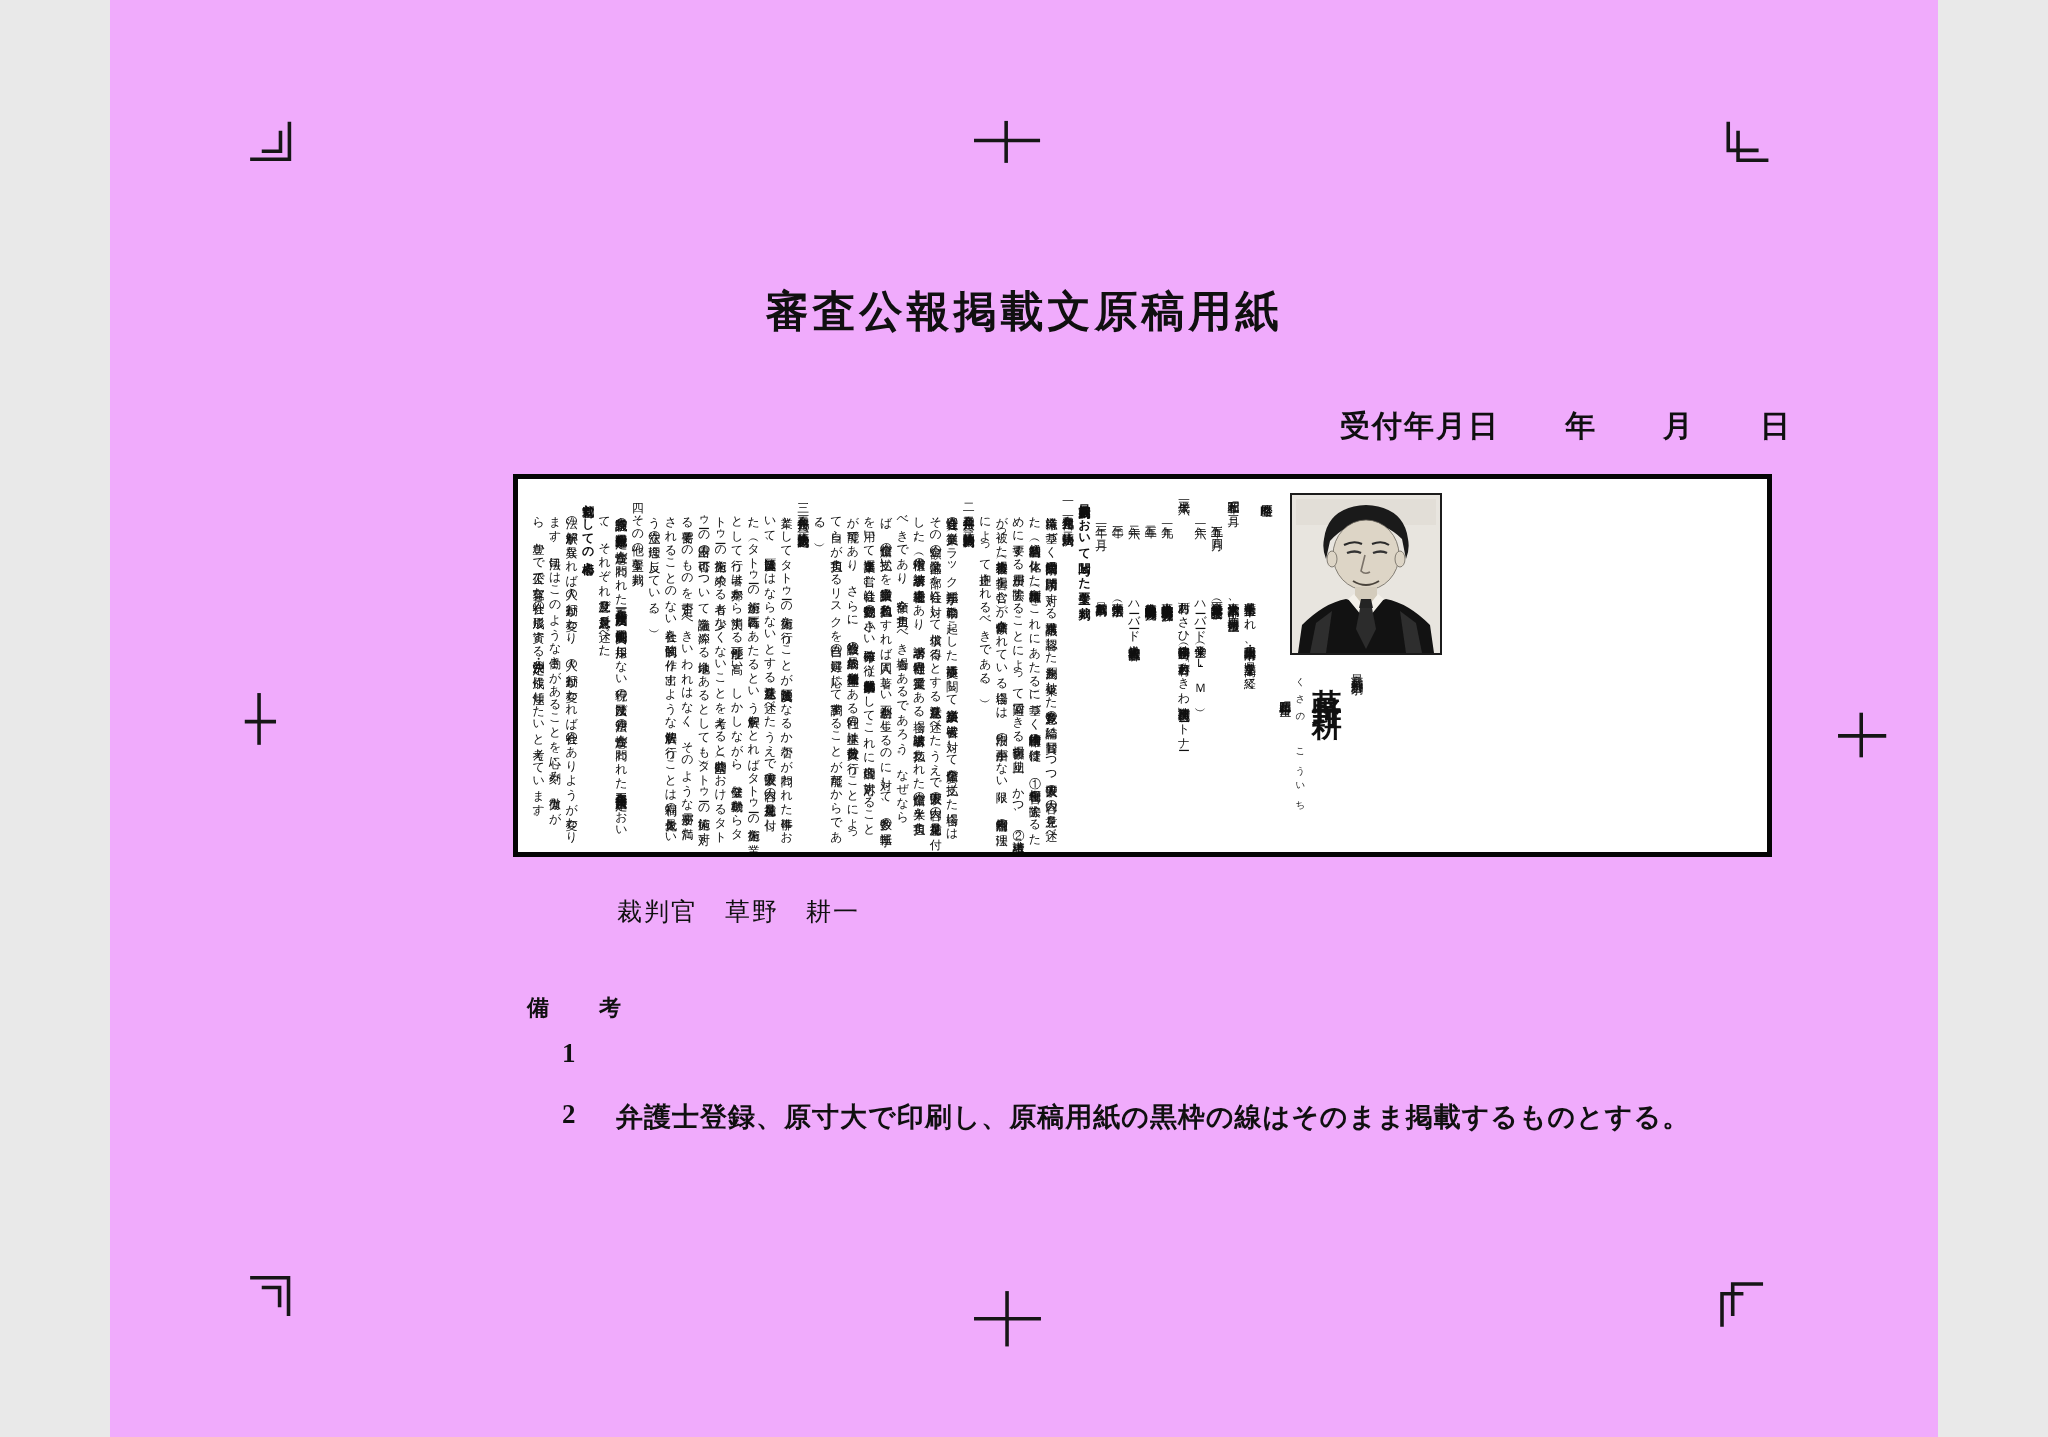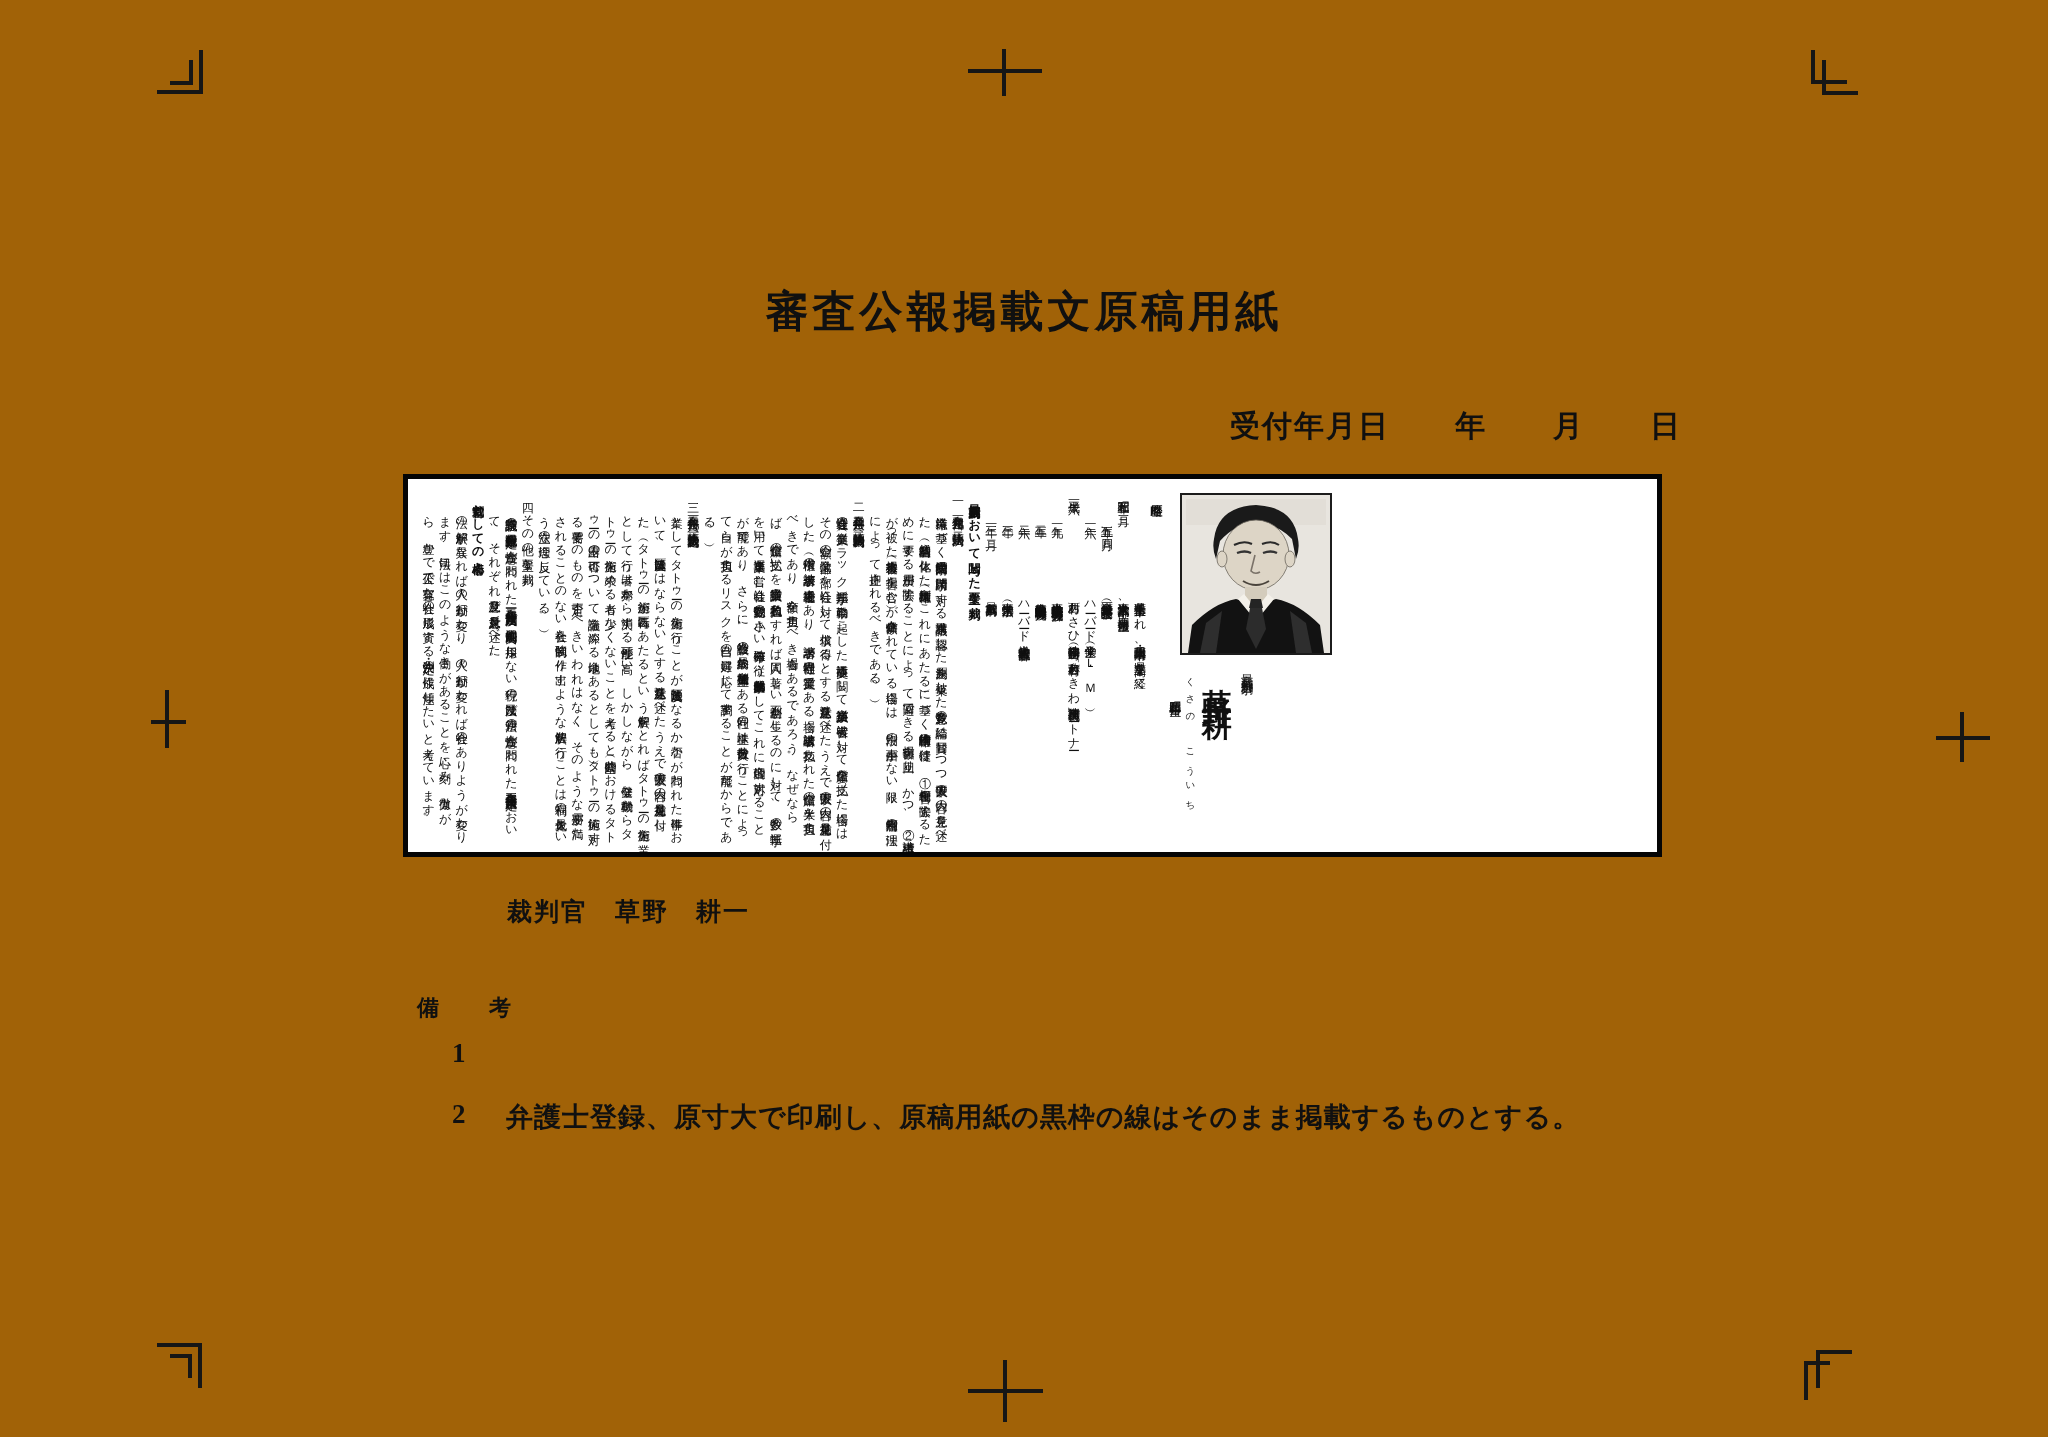--- a/index.html
+++ b/index.html
@@ -1,18 +1,18 @@
 <!DOCTYPE html>
 <html lang="ja"><head>
 <meta charset="utf-8">
 <style>
   html,body{margin:0;padding:0;background:#e9e9e9;}
   .page{
-    position:relative;width:2048px;height:1437px;margin:0 auto;
-    background:#a16207;overflow:hidden;color:#101010;
+    position:relative;width:1828px;height:1437px;margin:0 auto;
+    background:#f0abfc;overflow:hidden;color:#101010;
     font-family:"Liberation Serif","DejaVu Serif",serif;
   }
   
   .crop-marks{position:absolute;inset:0;width:100%;height:100%;}
   .crop-marks path{stroke:#161616;stroke-width:4;fill:none;}
 
   
   .doc-title{
     position:absolute;top:283px;left:0;width:100%;text-align:center;
     font-size:43px;font-weight:bold;letter-spacing:4px;margin:0;
@@ -49,21 +49,21 @@
   
   .entry{display:block;position:relative;padding-top:101px;}
   .entry .yr{position:absolute;top:0;right:0;white-space:pre;}
   
   .item-t{display:block;padding-top:2px;}
   .item-b{display:block;padding-top:16px;}
 
   
   .signature{
     position:absolute;left:507px;top:895px;
-    font-size:25px;font-weight:bold;letter-spacing:2px;
+    font-size:25px;font-weight:normal;letter-spacing:2px;
   }
   .notes-header{
     position:absolute;left:417px;top:993px;
     font-size:22px;font-weight:bold;letter-spacing:2px;
   }
   .notes{
     position:absolute;left:452px;top:1038px;
     font-size:27px;font-weight:bold;
   }
   .note-row{display:flex;gap:34px;margin-bottom:30px;letter-spacing:1px;}

